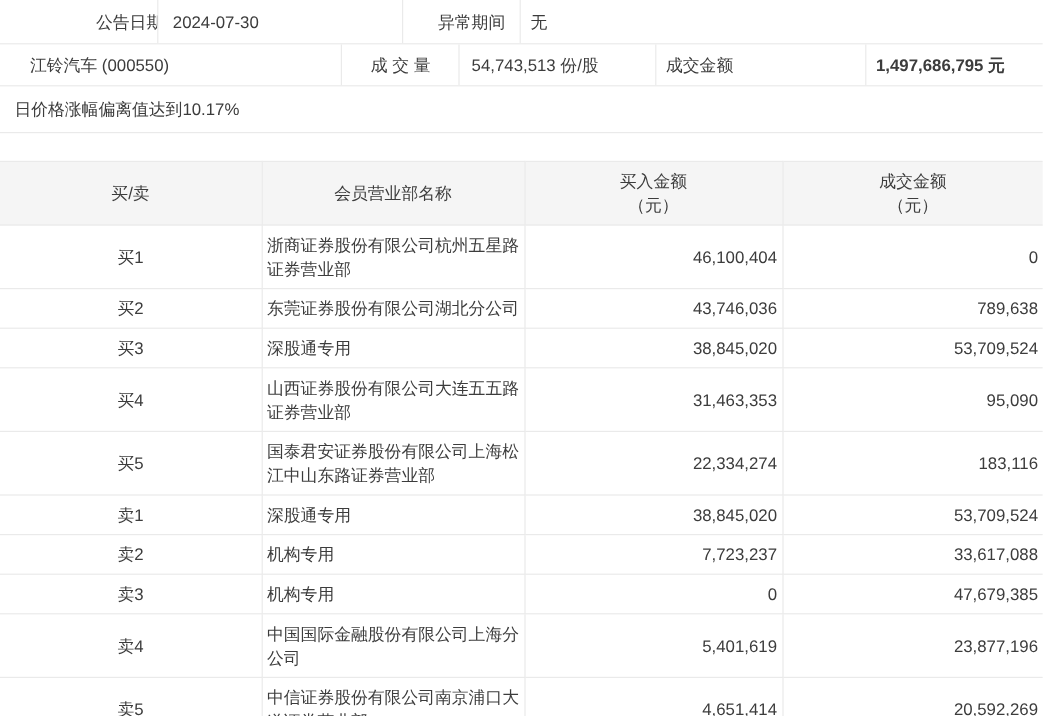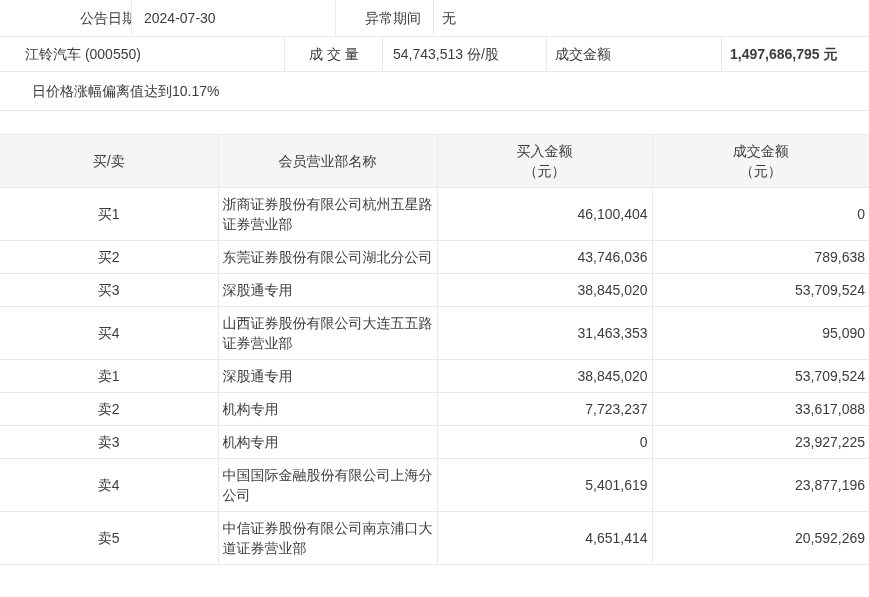--- a/index.html
+++ b/index.html
@@ -23,21 +23,21 @@
   .sep{border-right:1px solid var(--border);}
   .w-datelabel{width:96px;padding-left:44px;padding-right:4px;margin-left:36px;}
   .w-dateval{width:204px;}
   .w-ablabel{width:98px;padding-left:24px;text-align:right;}
   .w-abval{flex:1;padding-left:8px;}
   .w-stock{width:285px;padding-left:25px;}
   .w-vollabel{width:98px;padding-left:24px;}
   .w-volval{width:164px;padding-left:10px;}
   .w-tolabel{width:175px;padding-left:8px;}
   .w-toval{flex:1;padding-left:8px;font-weight:bold;}
-  .w-note{flex:1;padding-left:32px;}
+  .w-note{flex:1;padding-left:12px;}
   
   table.lhb{width:869px;border-collapse:collapse;table-layout:fixed;}
   table.lhb th,table.lhb td{
     border:1px solid var(--border);
     font-weight:normal;line-height:20px;vertical-align:middle;
   }
   table.lhb tr>*:first-child{border-left:0;}
   table.lhb tr>*:last-child{border-right:0;}
   table.lhb th{
     background:var(--header-bg);text-align:center;padding:6px 4px;
@@ -114,36 +114,42 @@
     <td class="c-buy">38,845,020</td>
     <td class="c-sell">53,709,524</td>
   </tr>
       <tr class="drow">
     <td class="c-side">买4</td>
     <td class="c-branch">山西证券股份有限公司大连五五路证券营业部</td>
     <td class="c-buy">31,463,353</td>
     <td class="c-sell">95,090</td>
   </tr>
       <tr class="drow">
+    <td class="c-side">买5</td>
+    <td class="c-branch">国泰君安证券股份有限公司上海松江中山东路证券营业部</td>
+    <td class="c-buy">22,334,274</td>
+    <td class="c-sell">183,116</td>
+  </tr>
+      <tr class="drow">
     <td class="c-side">卖1</td>
     <td class="c-branch">深股通专用</td>
     <td class="c-buy">38,845,020</td>
     <td class="c-sell">53,709,524</td>
   </tr>
       <tr class="drow">
     <td class="c-side">卖2</td>
     <td class="c-branch">机构专用</td>
     <td class="c-buy">7,723,237</td>
     <td class="c-sell">33,617,088</td>
   </tr>
       <tr class="drow">
     <td class="c-side">卖3</td>
     <td class="c-branch">机构专用</td>
     <td class="c-buy">0</td>
-    <td class="c-sell">23,927,225</td>
+    <td class="c-sell">47,679,385</td>
   </tr>
       <tr class="drow">
     <td class="c-side">卖4</td>
     <td class="c-branch">中国国际金融股份有限公司上海分公司</td>
     <td class="c-buy">5,401,619</td>
     <td class="c-sell">23,877,196</td>
   </tr>
       <tr class="drow">
     <td class="c-side">卖5</td>
     <td class="c-branch">中信证券股份有限公司南京浦口大道证券营业部</td>

